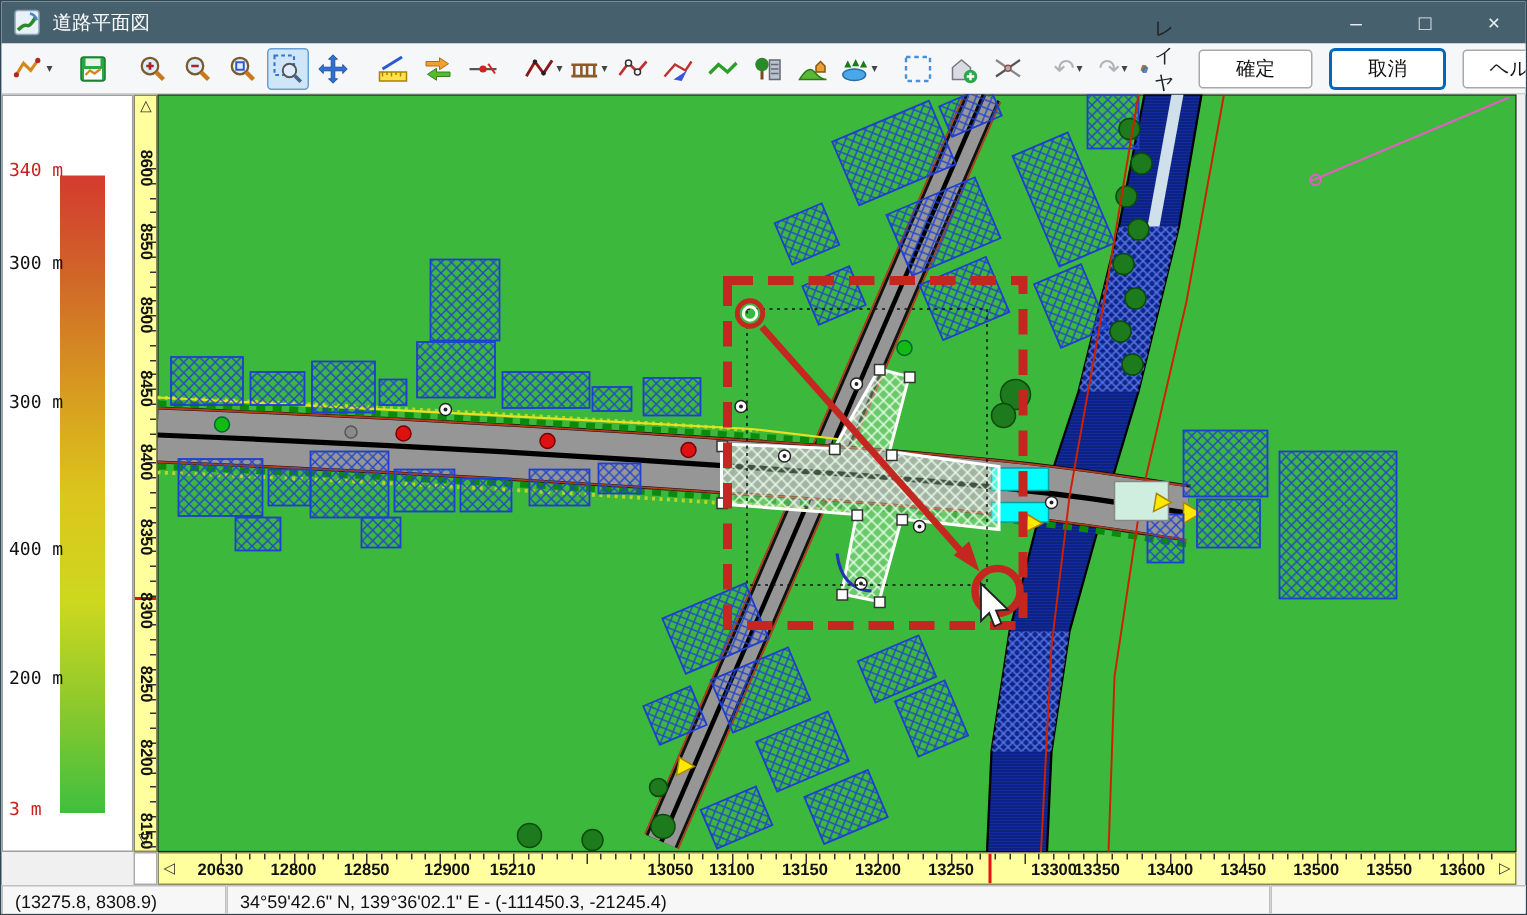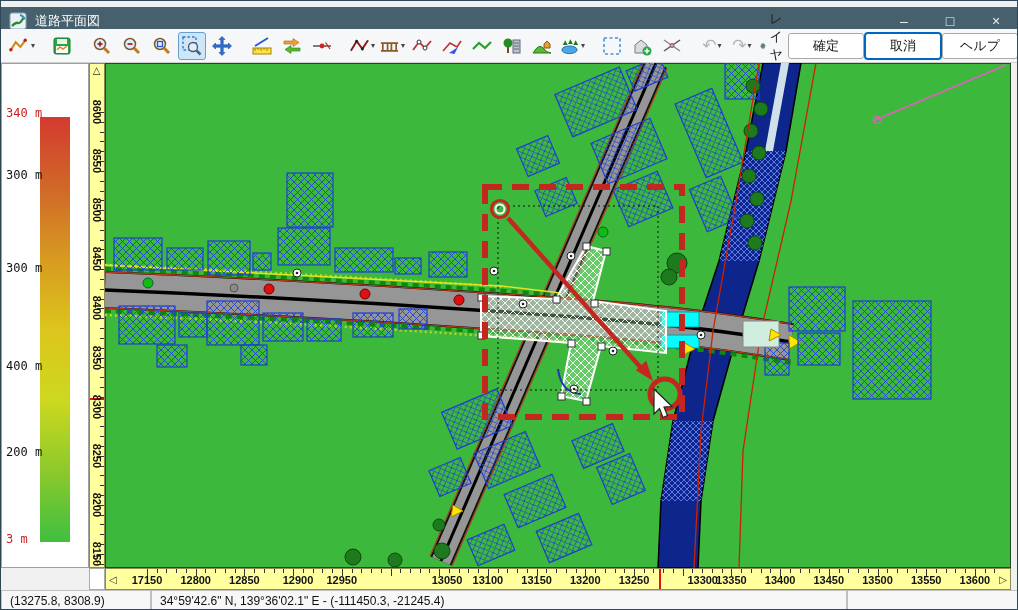--- a/index.html
+++ b/index.html
@@ -1,32 +1,32 @@
 <!DOCTYPE html>
 <html><head>
 <meta charset="utf-8">
 <style>
   html,body{margin:0;padding:0;background:#888;font-family:"Liberation Sans","DejaVu Sans",sans-serif;}
   #win{position:relative;width:1018px;height:610px;background:#f0f0f0;border:1px solid #2f4654;box-sizing:border-box;overflow:hidden;}
   
-  #titlebar{position:absolute;left:0;top:6px;width:1018px;height:28px;background:#46606e;display:flex;align-items:center;color:#fff;text-align:center;}
+  #titlebar{position:absolute;left:0;top:0;width:1018px;height:28px;background:#46606e;display:flex;align-items:center;color:#fff;text-align:center;}
   #titlebar .appicon{margin-left:8px;width:18px;height:18px;}
   #titlebar .title{margin-left:8px;font-size:13px;}
   #wincontrols{margin-left:auto;display:flex;height:28px;}
   #wincontrols span{width:46px;height:28px;display:flex;align-items:center;justify-content:center;font-size:14px;color:#e8eef2;cursor:default;}
   
   #toolbar{position:absolute;left:0;top:28px;width:1018px;height:34px;background:#f6f7f8;border-bottom:1px solid #d0d0d0;display:flex;align-items:center;padding:0 6px;box-sizing:border-box;}
   .tbtn{height:26px;min-width:26px;display:flex;align-items:center;justify-content:center;border:1px solid transparent;border-radius:3px;margin:0 1px;}
   .tbtn.active{background:#cfe6f9;border-color:#66a0d0;}
   .tbtn .dd{font-size:8px;color:#444;margin-left:1px;}
   .tbtn.disabled .glyph{color:#b0b4b8;}
   .glyph{font-size:17px;color:#9aa0a6;line-height:1;}
   .tsep{width:1px;height:24px;background:#c9c9c9;margin:0 5px;}
   .tlabel{font-size:13px;color:#222;margin-left:3px;}
-  .abtn{height:24px;width:74px;background:#fff;border:1px solid #a9a9a9;border-radius:3px;font-size:13px;color:#111;display:flex;align-items:center;justify-content:center;margin-left:1px;}
+  .abtn{height:24px;width:74px;background:#fff;border:1px solid #a9a9a9;border-radius:3px;font-size:13px;color:#111;display:flex;align-items:center;justify-content:center;margin-left:12px;}
   .abtn.focused{border:1px solid #0067c0;box-shadow:0 0 0 1px #0067c0;}
   #actions{margin-left:auto;display:flex;margin-right:8px;}
   
   #legendpane{position:absolute;left:0;top:62px;width:88px;height:505px;background:#fff;border:1px solid #9aa0a6;box-sizing:border-box;}
   #legendbar{position:absolute;left:38px;top:53px;width:30px;height:425px;}
   .leglab{position:absolute;left:4px;font-size:12px;font-family:"DejaVu Sans Mono","Liberation Mono",monospace;white-space:nowrap;}
   #vruler{position:absolute;left:88px;top:62px;width:16px;height:505px;background:#ffff9e;border:1px solid #8a8a5a;box-sizing:border-box;overflow:hidden;}
   #hruler{position:absolute;left:104px;top:567px;width:906px;height:22px;background:#ffff9e;border:1px solid #8a8a5a;box-sizing:border-box;overflow:hidden;}
   #corner{position:absolute;left:88px;top:567px;width:16px;height:22px;background:#fff;border:1px solid #aaa;box-sizing:border-box;}
   .vtick{position:absolute;right:0;height:1px;background:#333;}
@@ -312,21 +312,21 @@
       <div class="vtick" style="top: 489.9px; width: 7px;"></div>
       <div class="vlab" style="top: 483.9px;">8150</div>
       <div class="vtick" style="top: 499.72px; width: 4px;"></div>
     </div>
 
   <div id="hruler">
     <span class="rarrow" style="left:3px;top:6px;">◁</span>
     <span class="rarrow" style="right:3px;top:6px;">▷</span>
     <div id="hmark" style="left: 553.129px;"></div>
   <div class="htick" style="left: 41px; height: 7px;"></div>
-      <div class="hlab" style="left: 41px;">17150</div>
+      <div class="hlab" style="left: 41px;">20630</div>
       <div class="htick" style="left: 50.74px; height: 4px;"></div>
       <div class="htick" style="left: 60.48px; height: 4px;"></div>
       <div class="htick" style="left: 70.22px; height: 4px;"></div>
       <div class="htick" style="left: 79.96px; height: 4px;"></div>
       <div class="htick" style="left: 89.7px; height: 7px;"></div>
       <div class="hlab" style="left: 89.7px;">12800</div>
       <div class="htick" style="left: 99.44px; height: 4px;"></div>
       <div class="htick" style="left: 109.18px; height: 4px;"></div>
       <div class="htick" style="left: 118.92px; height: 4px;"></div>
       <div class="htick" style="left: 128.66px; height: 4px;"></div>
@@ -336,21 +336,21 @@
       <div class="htick" style="left: 157.88px; height: 4px;"></div>
       <div class="htick" style="left: 167.62px; height: 4px;"></div>
       <div class="htick" style="left: 177.36px; height: 4px;"></div>
       <div class="htick" style="left: 187.1px; height: 7px;"></div>
       <div class="hlab" style="left: 192px;">12900</div>
       <div class="htick" style="left: 196.84px; height: 4px;"></div>
       <div class="htick" style="left: 206.58px; height: 4px;"></div>
       <div class="htick" style="left: 216.32px; height: 4px;"></div>
       <div class="htick" style="left: 226.06px; height: 4px;"></div>
       <div class="htick" style="left: 235.8px; height: 7px;"></div>
-      <div class="hlab" style="left: 235.8px;">12950</div>
+      <div class="hlab" style="left: 235.8px;">15210</div>
       <div class="htick" style="left: 245.54px; height: 4px;"></div>
       <div class="htick" style="left: 255.28px; height: 4px;"></div>
       <div class="htick" style="left: 265.02px; height: 4px;"></div>
       <div class="htick" style="left: 274.76px; height: 4px;"></div>
       <div class="htick" style="left: 284.5px; height: 7px;"></div>
       <div class="hlab" style="left: 284.5px; margin-top: 24px;">13000</div>
       <div class="htick" style="left: 294.24px; height: 4px;"></div>
       <div class="htick" style="left: 303.98px; height: 4px;"></div>
       <div class="htick" style="left: 313.72px; height: 4px;"></div>
       <div class="htick" style="left: 323.46px; height: 4px;"></div>

